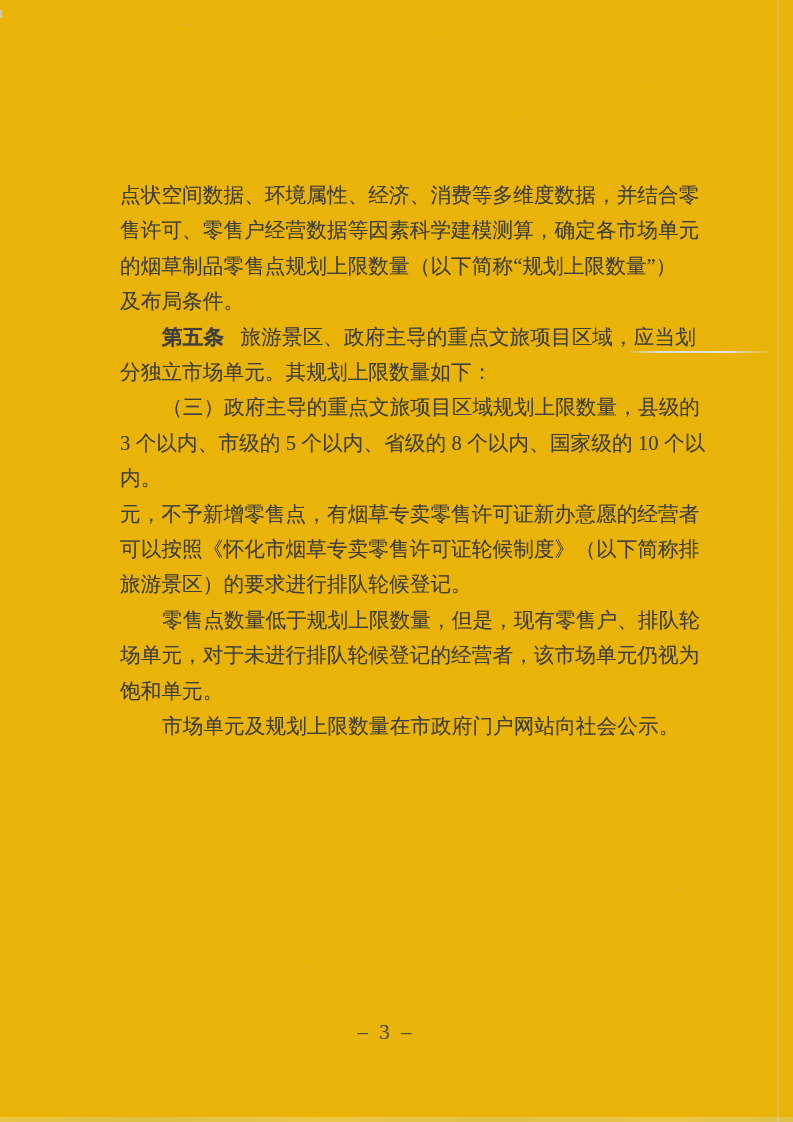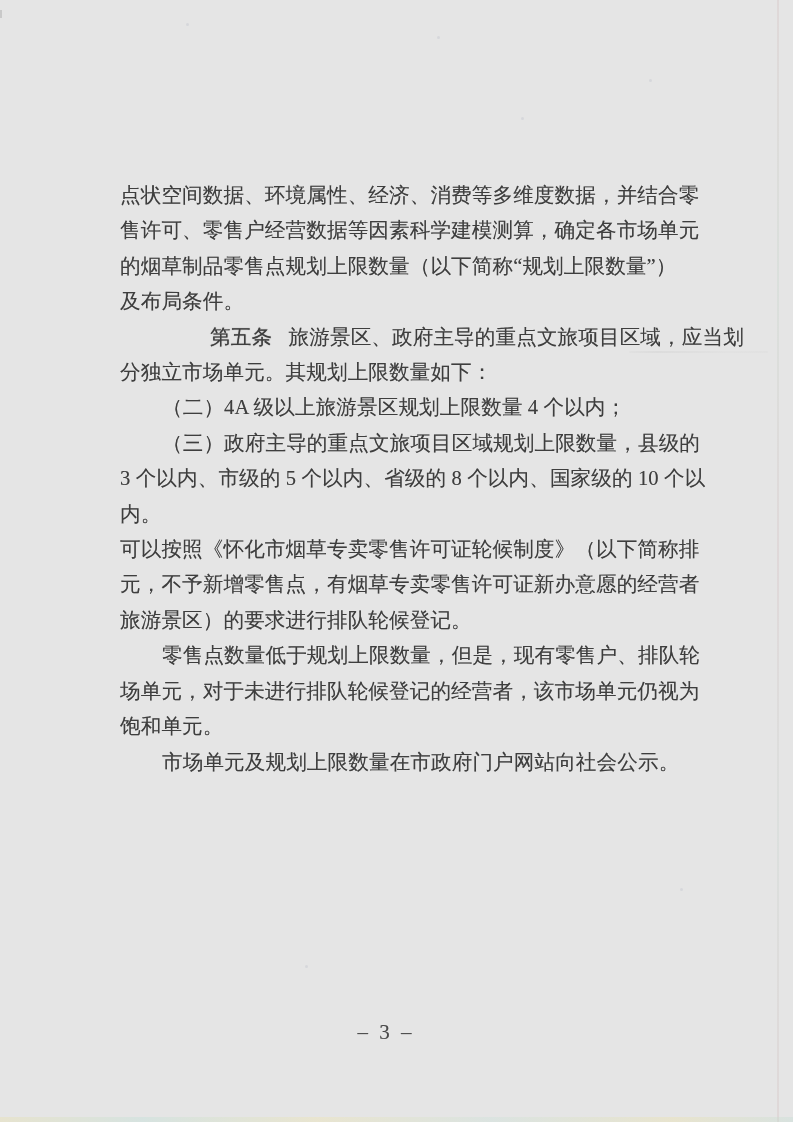--- a/index.html
+++ b/index.html
@@ -5,34 +5,34 @@
   html,body{margin:0;padding:0;}
   body{
     width:793px;height:1122px;
     background:#ffffff;
     font-family:"Liberation Serif","DejaVu Serif",serif;
     position:relative;
     overflow:hidden;
   }
   .page{
     position:absolute;left:0;top:0;width:793px;height:1122px;
-    background:#e5e5e5;
+    background:#eab308;
   }
   .text-block{
     position:absolute;
     left:120px;top:178px;width:600px;
     font-size:20.6px;
     line-height:35.4px;
     color:#3e3e3e;
     letter-spacing:0.1px;
     text-shadow:0 0 0.5px rgba(70,70,70,0.45);
   }
   .line{white-space:nowrap;}
   .line.indent{padding-left:42px;}
-  .seg.bold{font-weight:400;margin-right:0.8em;text-shadow:0 0 0.8px rgba(50,50,50,0.7);margin-left:48px;}
+  .seg.bold{font-weight:700;margin-right:0.8em;text-shadow:0 0 0.8px rgba(50,50,50,0.7);}
   .page-number{
     position:absolute;left:0;top:1020px;width:772px;
     text-align:center;
     font-size:21px;
     color:#4b4b4b;
     letter-spacing:3px;
     text-shadow:0 0 0.4px rgba(80,80,80,0.4);
   }
   
   .artifact-hline{
@@ -68,26 +68,25 @@
 
 <div class="page">
 
   <div class="text-block" id="text-block">
       <div class="line"><span class="seg">点状空间数据、环境属性、经济、消费等多维度数据，并结合零</span></div>
       <div class="line"><span class="seg">售许可、零售户经营数据等因素科学建模测算，确定各市场单元</span></div>
       <div class="line"><span class="seg">的烟草制品零售点规划上限数量（以下简称“规划上限数量”）</span></div>
       <div class="line"><span class="seg">及布局条件。</span></div>
       <div class="line indent"><span class="seg bold">第五条</span><span class="seg">旅游景区、政府主导的重点文旅项目区域，应当划</span></div>
       <div class="line"><span class="seg">分独立市场单元。其规划上限数量如下：</span></div>
-      <div class="line indent"><span class="seg">（二）4A 级以上旅游景区规划上限数量 4 个以内；</span></div>
       <div class="line indent"><span class="seg">（三）政府主导的重点文旅项目区域规划上限数量，县级的</span></div>
       <div class="line"><span class="seg">3 个以内、市级的 5 个以内、省级的 8 个以内、国家级的 10 个以</span></div>
       <div class="line"><span class="seg">内。</span></div>
+      <div class="line"><span class="seg">元，不予新增零售点，有烟草专卖零售许可证新办意愿的经营者</span></div>
       <div class="line"><span class="seg">可以按照《怀化市烟草专卖零售许可证轮候制度》（以下简称排</span></div>
-      <div class="line"><span class="seg">元，不予新增零售点，有烟草专卖零售许可证新办意愿的经营者</span></div>
       <div class="line"><span class="seg">旅游景区）的要求进行排队轮候登记。</span></div>
       <div class="line indent"><span class="seg">零售点数量低于规划上限数量，但是，现有零售户、排队轮</span></div>
       <div class="line"><span class="seg">场单元，对于未进行排队轮候登记的经营者，该市场单元仍视为</span></div>
       <div class="line"><span class="seg">饱和单元。</span></div>
       <div class="line indent"><span class="seg">市场单元及规划上限数量在市政府门户网站向社会公示。</span></div>
     </div>
 
   <div class="page-number">– 3 –</div>
 
   <div class="artifact-hline"></div>

